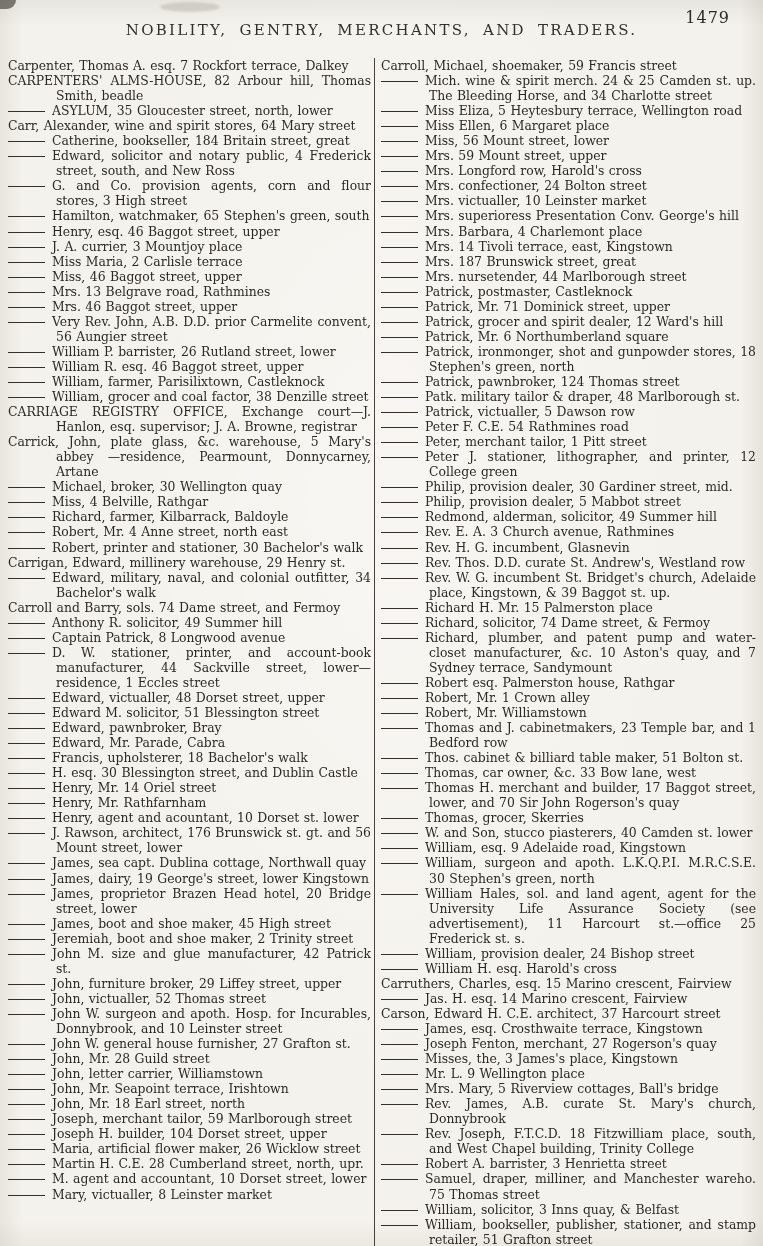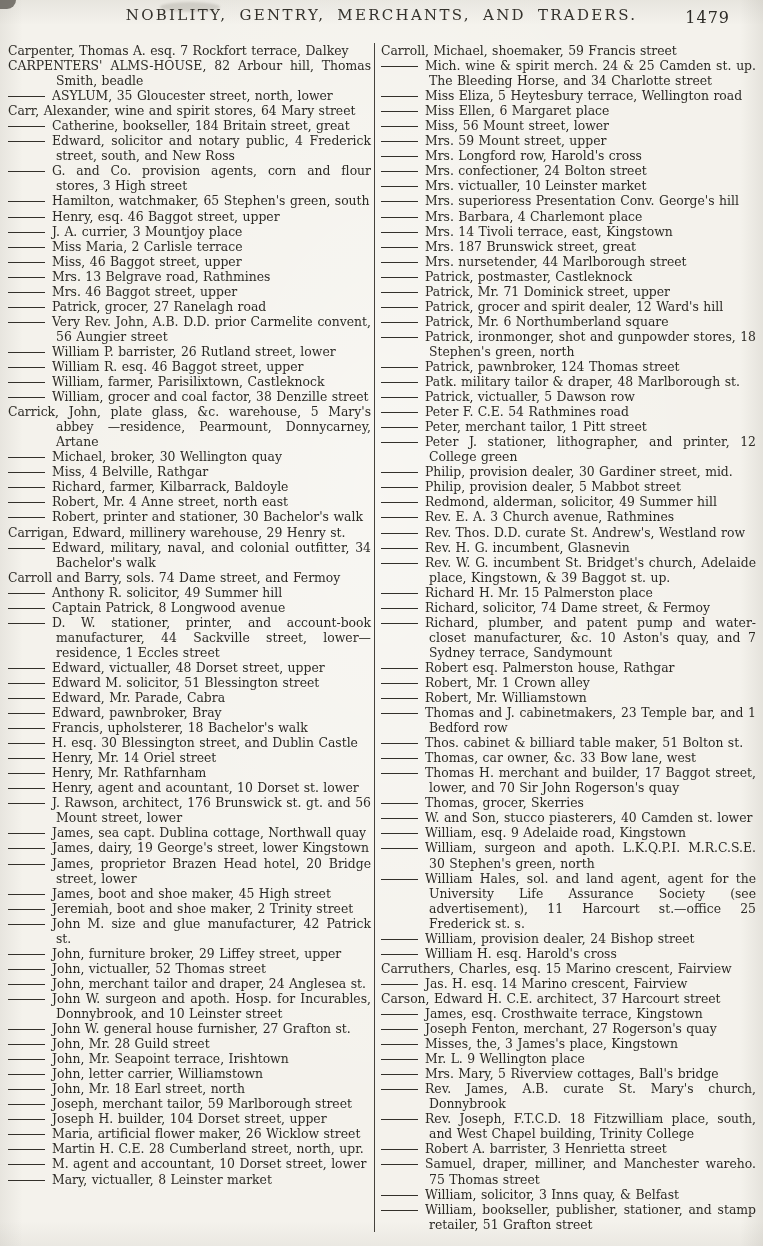--- a/index.html
+++ b/index.html
@@ -11,21 +11,21 @@
     background-image:
       radial-gradient(ellipse at 50% 40%, rgba(255,255,255,.35) 0%, rgba(255,255,255,0) 60%),
       linear-gradient(90deg, rgba(120,115,105,.10) 0%, rgba(120,115,105,0) 3%, rgba(120,115,105,0) 97%, rgba(120,115,105,.12) 100%),
       linear-gradient(0deg, rgba(120,115,105,.08) 0%, rgba(120,115,105,0) 2%, rgba(120,115,105,0) 98%, rgba(120,115,105,.10) 100%);
     overflow:hidden;
     font-family:"DejaVu Serif","Liberation Serif",serif;
     color:#2c2a25;
   }
   .artifact-corner{position:absolute;top:0;left:0;width:16px;height:9px;background:#55524b;border-radius:0 0 10px 0;opacity:.75;}
   .artifact-smudge{position:absolute;top:2px;left:160px;width:60px;height:10px;background:#8d897f;border-radius:50%;opacity:.28;filter:blur(1px);}
-  .header{position:relative;height:34px;padding-top:6px;}
+  .header{position:relative;height:34px;padding-top:21px;}
   .header .title{
     text-align:center;font-size:15px;letter-spacing:2.3px;word-spacing:5px;
     color:#33312b;
   }
   .header .pageno{
     position:absolute;top:8px;right:33px;font-size:16px;color:#2c2a25;letter-spacing:1px;
   }
   .columns{display:flex;align-items:stretch;padding:3px 4px 0 8px;}
   .col{box-sizing:border-box;}
   .col-left{width:366px;padding-right:3px;}
@@ -64,62 +64,61 @@
         <div class="entry"><span class="dash"></span>Catherine, bookseller, 184 Britain street, great</div>
         <div class="entry"><span class="dash"></span>Edward, solicitor and notary public, 4 Frederick street, south, and New Ross</div>
         <div class="entry"><span class="dash"></span>G. and Co. provision agents, corn and flour stores, 3 High street</div>
         <div class="entry"><span class="dash"></span>Hamilton, watchmaker, 65 Stephen's green, south</div>
         <div class="entry"><span class="dash"></span>Henry, esq. 46 Baggot street, upper</div>
         <div class="entry"><span class="dash"></span>J. A. currier, 3 Mountjoy place</div>
         <div class="entry"><span class="dash"></span>Miss Maria, 2 Carlisle terrace</div>
         <div class="entry"><span class="dash"></span>Miss, 46 Baggot street, upper</div>
         <div class="entry"><span class="dash"></span>Mrs. 13 Belgrave road, Rathmines</div>
         <div class="entry"><span class="dash"></span>Mrs. 46 Baggot street, upper</div>
-        <div class="entry"><span class="dash"></span>Patrick, grocer, 27 Ranelagh road</div>
         <div class="entry"><span class="dash"></span>Very Rev. John, A.B. D.D. prior Carmelite convent, 56 Aungier street</div>
         <div class="entry"><span class="dash"></span>William P. barrister, 26 Rutland street, lower</div>
         <div class="entry"><span class="dash"></span>William R. esq. 46 Baggot street, upper</div>
         <div class="entry"><span class="dash"></span>William, farmer, Parisilixtown, Castleknock</div>
         <div class="entry"><span class="dash"></span>William, grocer and coal factor, 38 Denzille street</div>
+        <div class="entry">CARRIAGE REGISTRY OFFICE, Exchange court—J. Hanlon, esq. supervisor; J. A. Browne, registrar</div>
         <div class="entry">Carrick, John, plate glass, &amp;c. warehouse, 5 Mary's abbey —residence, Pearmount, Donnycarney, Artane</div>
         <div class="entry"><span class="dash"></span>Michael, broker, 30 Wellington quay</div>
         <div class="entry"><span class="dash"></span>Miss, 4 Belville, Rathgar</div>
         <div class="entry"><span class="dash"></span>Richard, farmer, Kilbarrack, Baldoyle</div>
         <div class="entry"><span class="dash"></span>Robert, Mr. 4 Anne street, north east</div>
         <div class="entry"><span class="dash"></span>Robert, printer and stationer, 30 Bachelor's walk</div>
         <div class="entry">Carrigan, Edward, millinery warehouse, 29 Henry st.</div>
         <div class="entry"><span class="dash"></span>Edward, military, naval, and colonial outfitter, 34 Bachelor's walk</div>
         <div class="entry">Carroll and Barry, sols. 74 Dame street, and Fermoy</div>
         <div class="entry"><span class="dash"></span>Anthony R. solicitor, 49 Summer hill</div>
         <div class="entry"><span class="dash"></span>Captain Patrick, 8 Longwood avenue</div>
         <div class="entry"><span class="dash"></span>D. W. stationer, printer, and account-book manufacturer, 44 Sackville street, lower—residence, 1 Eccles street</div>
         <div class="entry"><span class="dash"></span>Edward, victualler, 48 Dorset street, upper</div>
         <div class="entry"><span class="dash"></span>Edward M. solicitor, 51 Blessington street</div>
+        <div class="entry"><span class="dash"></span>Edward, pawnbroker, Bray</div>
         <div class="entry"><span class="dash"></span>Edward, Mr. Parade, Cabra</div>
-        <div class="entry"><span class="dash"></span>Edward, pawnbroker, Bray</div>
         <div class="entry"><span class="dash"></span>Francis, upholsterer, 18 Bachelor's walk</div>
         <div class="entry"><span class="dash"></span>H. esq. 30 Blessington street, and Dublin Castle</div>
         <div class="entry"><span class="dash"></span>Henry, Mr. 14 Oriel street</div>
         <div class="entry"><span class="dash"></span>Henry, Mr. Rathfarnham</div>
         <div class="entry"><span class="dash"></span>Henry, agent and acountant, 10 Dorset st. lower</div>
         <div class="entry"><span class="dash"></span>J. Rawson, architect, 176 Brunswick st. gt. and 56 Mount street, lower</div>
         <div class="entry"><span class="dash"></span>James, sea capt. Dublina cottage, Northwall quay</div>
         <div class="entry"><span class="dash"></span>James, dairy, 19 George's street, lower Kingstown</div>
         <div class="entry"><span class="dash"></span>James, proprietor Brazen Head hotel, 20 Bridge street, lower</div>
         <div class="entry"><span class="dash"></span>James, boot and shoe maker, 45 High street</div>
         <div class="entry"><span class="dash"></span>Jeremiah, boot and shoe maker, 2 Trinity street</div>
         <div class="entry"><span class="dash"></span>John M. size and glue manufacturer, 42 Patrick st.</div>
         <div class="entry"><span class="dash"></span>John, furniture broker, 29 Liffey street, upper</div>
         <div class="entry"><span class="dash"></span>John, victualler, 52 Thomas street</div>
-        <div class="entry"><span class="dash"></span>John, merchant tailor and draper, 24 Anglesea st.</div>
         <div class="entry"><span class="dash"></span>John W. surgeon and apoth. Hosp. for Incurables, Donnybrook, and 10 Leinster street</div>
         <div class="entry"><span class="dash"></span>John W. general house furnisher, 27 Grafton st.</div>
         <div class="entry"><span class="dash"></span>John, Mr. 28 Guild street</div>
+        <div class="entry"><span class="dash"></span>John, letter carrier, Williamstown</div>
         <div class="entry"><span class="dash"></span>John, Mr. Seapoint terrace, Irishtown</div>
-        <div class="entry"><span class="dash"></span>John, letter carrier, Williamstown</div>
         <div class="entry"><span class="dash"></span>John, Mr. 18 Earl street, north</div>
         <div class="entry"><span class="dash"></span>Joseph, merchant tailor, 59 Marlborough street</div>
         <div class="entry"><span class="dash"></span>Joseph H. builder, 104 Dorset street, upper</div>
         <div class="entry"><span class="dash"></span>Maria, artificial flower maker, 26 Wicklow street</div>
         <div class="entry"><span class="dash"></span>Martin H. C.E. 28 Cumberland street, north, upr.</div>
         <div class="entry"><span class="dash"></span>M. agent and accountant, 10 Dorset street, lower</div>
         <div class="entry"><span class="dash"></span>Mary, victualler, 8 Leinster market</div>
       </div>
     <div class="col col-right">
         <div class="entry">Carroll, Michael, shoemaker, 59 Francis street</div>
@@ -144,22 +143,22 @@
         <div class="entry"><span class="dash"></span>Patrick, pawnbroker, 124 Thomas street</div>
         <div class="entry"><span class="dash"></span>Patk. military tailor &amp; draper, 48 Marlborough st.</div>
         <div class="entry"><span class="dash"></span>Patrick, victualler, 5 Dawson row</div>
         <div class="entry"><span class="dash"></span>Peter F. C.E. 54 Rathmines road</div>
         <div class="entry"><span class="dash"></span>Peter, merchant tailor, 1 Pitt street</div>
         <div class="entry"><span class="dash"></span>Peter J. stationer, lithographer, and printer, 12 College green</div>
         <div class="entry"><span class="dash"></span>Philip, provision dealer, 30 Gardiner street, mid.</div>
         <div class="entry"><span class="dash"></span>Philip, provision dealer, 5 Mabbot street</div>
         <div class="entry"><span class="dash"></span>Redmond, alderman, solicitor, 49 Summer hill</div>
         <div class="entry"><span class="dash"></span>Rev. E. A. 3 Church avenue, Rathmines</div>
+        <div class="entry"><span class="dash"></span>Rev. H. G. incumbent, Glasnevin</div>
         <div class="entry"><span class="dash"></span>Rev. Thos. D.D. curate St. Andrew's, Westland row</div>
-        <div class="entry"><span class="dash"></span>Rev. H. G. incumbent, Glasnevin</div>
         <div class="entry"><span class="dash"></span>Rev. W. G. incumbent St. Bridget's church, Adelaide place, Kingstown, &amp; 39 Baggot st. up.</div>
         <div class="entry"><span class="dash"></span>Richard H. Mr. 15 Palmerston place</div>
         <div class="entry"><span class="dash"></span>Richard, solicitor, 74 Dame street, &amp; Fermoy</div>
         <div class="entry"><span class="dash"></span>Richard, plumber, and patent pump and water-closet manufacturer, &amp;c. 10 Aston's quay, and 7 Sydney terrace, Sandymount</div>
         <div class="entry"><span class="dash"></span>Robert esq. Palmerston house, Rathgar</div>
         <div class="entry"><span class="dash"></span>Robert, Mr. 1 Crown alley</div>
         <div class="entry"><span class="dash"></span>Robert, Mr. Williamstown</div>
         <div class="entry"><span class="dash"></span>Thomas and J. cabinetmakers, 23 Temple bar, and 1 Bedford row</div>
         <div class="entry"><span class="dash"></span>Thos. cabinet &amp; billiard table maker, 51 Bolton st.</div>
         <div class="entry"><span class="dash"></span>Thomas, car owner, &amp;c. 33 Bow lane, west</div>

